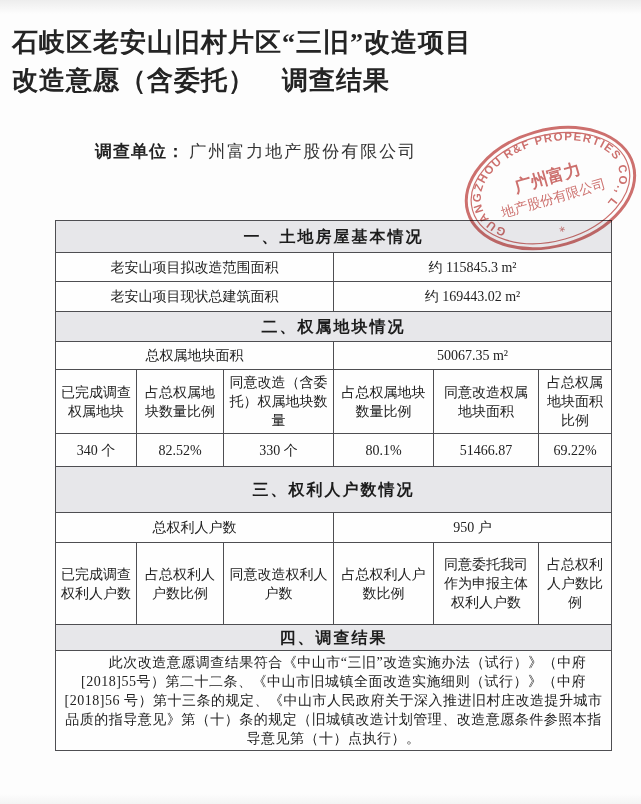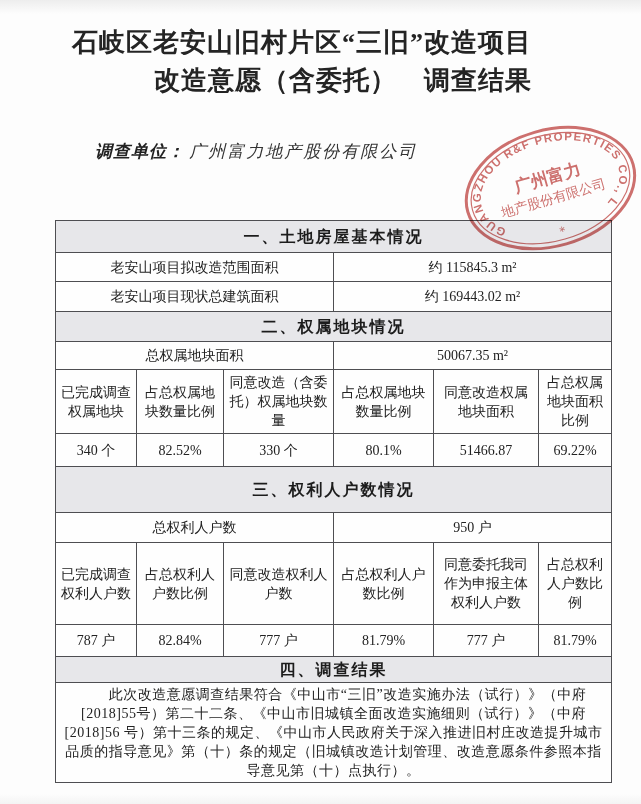--- a/index.html
+++ b/index.html
@@ -10,26 +10,26 @@
     font-family:"Liberation Serif","DejaVu Serif",serif;
     color:#1f1f1f;
   }
   
   .page::before{
     content:""; position:absolute; inset:0; pointer-events:none;
     background:linear-gradient(180deg, rgba(190,190,190,.25) 0, rgba(255,255,255,0) 14px),
                linear-gradient(0deg, rgba(200,200,200,.18) 0, rgba(255,255,255,0) 10px);
   }
   .doc-title{
-    position:absolute; top:24px; left:0; width:532px; text-align:right;
+    position:absolute; top:24px; left:12px; width:532px; text-align:left;
     font-size:26px; line-height:38px; font-weight:bold; letter-spacing:1px;
     color:#242424;
   }
   .meta{ position:absolute; top:140px; left:95px; font-size:17px; }
-  .meta-line{ margin-bottom:13px; white-space:nowrap;font-style:italic; }
+  .meta-line{ margin-bottom:13px; white-space:nowrap; }
   .meta-label{ font-family:"Liberation Sans","DejaVu Sans",sans-serif; font-weight:bold; letter-spacing:1px; color:#222; }
   .meta-value{ letter-spacing:2px; color:#333; }
   .meta-value.date{ letter-spacing:0.5px; }
 
   
   .stamp{
     position:absolute; left:459px; top:122px; width:184px; height:136px;
     transform:rotate(-16deg); opacity:.82; mix-blend-mode:multiply; z-index:5;
     pointer-events:none;
   }
@@ -153,28 +153,20 @@
       <td colspan="3">950 户</td>
     </tr>
     <tr class="h-hdr6b">
       <td>已完成调查权利人户数</td>
       <td>占总权利人户数比例</td>
       <td>同意改造权利人户数</td>
       <td>占总权利人户数比例</td>
       <td>同意委托我司作为申报主体权利人户数</td>
       <td>占总权利人户数比例</td>
     </tr>
-    <tr class="h-valb">
-      <td>787 户</td>
-      <td>82.84%</td>
-      <td>777 户</td>
-      <td>81.79%</td>
-      <td>777 户</td>
-      <td>81.79%</td>
-    </tr>
 
     <tr class="sec h-sec4">
       <td colspan="6">四、调查结果</td>
     </tr>
     <tr>
       <td colspan="6" class="para">此次改造意愿调查结果符合《中山市“三旧”改造实施办法（试行）》（中府[2018]55号）第二十二条、《中山市旧城镇全面改造实施细则（试行）》（中府[2018]56 号）第十三条的规定、《中山市人民政府关于深入推进旧村庄改造提升城市品质的指导意见》第（十）条的规定（旧城镇改造计划管理、改造意愿条件参照本指导意见第（十）点执行）。</td>
     </tr>
   </tbody>
     </table>
 

